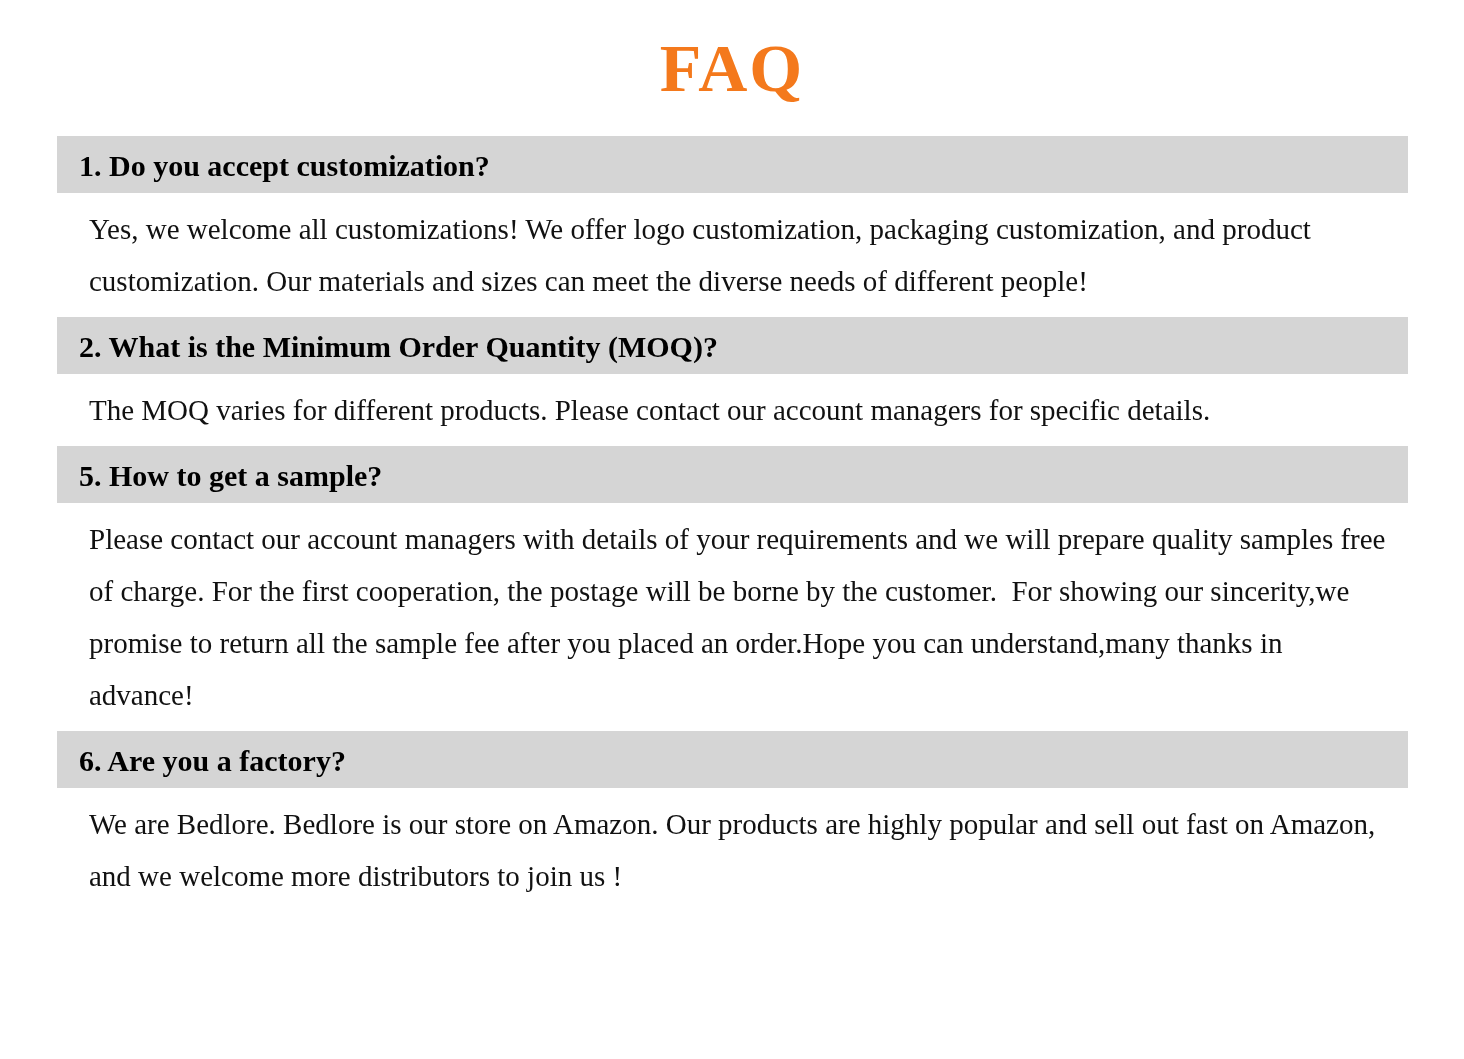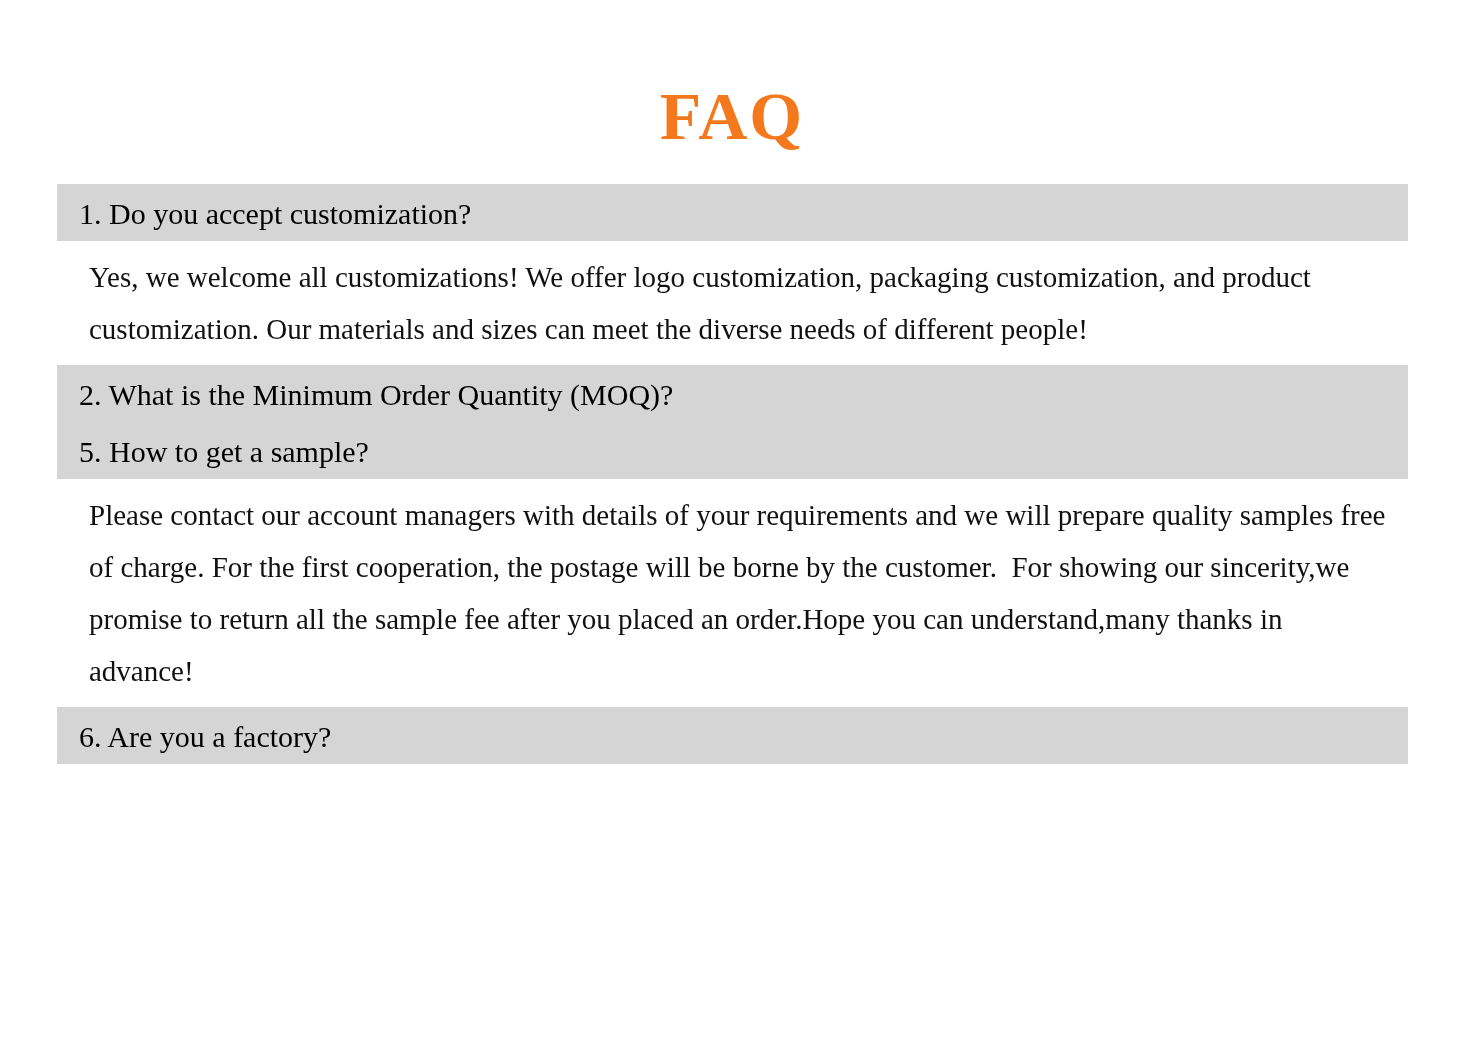--- a/index.html
+++ b/index.html
@@ -12,21 +12,21 @@
     height: 1059px;
     overflow: hidden;
     font-family: "Liberation Serif", "DejaVu Serif", serif;
     color: #111111;
   }
   .page {
     width: 100%;
     height: 100%;
   }
   .page-header {
-    padding-top: 80px;
+    padding-top: 32px;
     padding-bottom: 32px;
     text-align: center;
   }
   .faq-title {
     margin: 0;
     font-size: 68px;
     line-height: 72px;
     font-weight: bold;
     color: #f4791c;
     letter-spacing: 2px;
@@ -39,21 +39,21 @@
     background: #d5d5d5;
     min-height: 57px;
     display: flex;
     align-items: center;
     padding-left: 22px;
     box-sizing: border-box;
   }
   .q-text {
     margin: 0;
     font-size: 30px;
-    font-weight: normal;
+    font-weight: bold;
     color: #000000;
     line-height: 1;
     padding-top: 2px;
   }
   .answer {
     margin: 10px;
     padding: 0 6px 0 22px;
     font-size: 29px;
     line-height: 52px;
     color: #111111;
@@ -75,32 +75,34 @@
       <div class="q-bar">
         <h2 class="q-text">1. Do you accept customization?</h2>
       </div>
       <p class="answer">Yes, we welcome all customizations! We offer logo customization, packaging customization, and product customization. Our materials and sizes can meet the diverse needs of different people!</p>
     </section>
 
     <section class="faq-item">
       <div class="q-bar">
         <h2 class="q-text">2. What is the Minimum Order Quantity (MOQ)?</h2>
       </div>
+      <p class="answer">The MOQ varies for different products. Please contact our account managers for specific details.</p>
     </section>
 
     <section class="faq-item">
       <div class="q-bar">
         <h2 class="q-text">5. How to get a sample?</h2>
       </div>
       <p class="answer">Please contact our account managers with details of your requirements and we will prepare quality samples free of charge. For the first cooperation, the postage will be borne by the customer.  For showing our sincerity,we promise to return all the sample fee after you placed an order.Hope you can understand,many thanks in advance!</p>
     </section>
 
     <section class="faq-item">
       <div class="q-bar">
         <h2 class="q-text">6. Are you a factory?</h2>
       </div>
     </section>
 
     <section class="faq-item">
+      <p class="answer">We are Bedlore. Bedlore is our store on Amazon. Our products are highly popular and sell out fast on Amazon, and we welcome more distributors to join us !</p>
     </section>
 
   </main>
 </div>
 
 </body></html>

